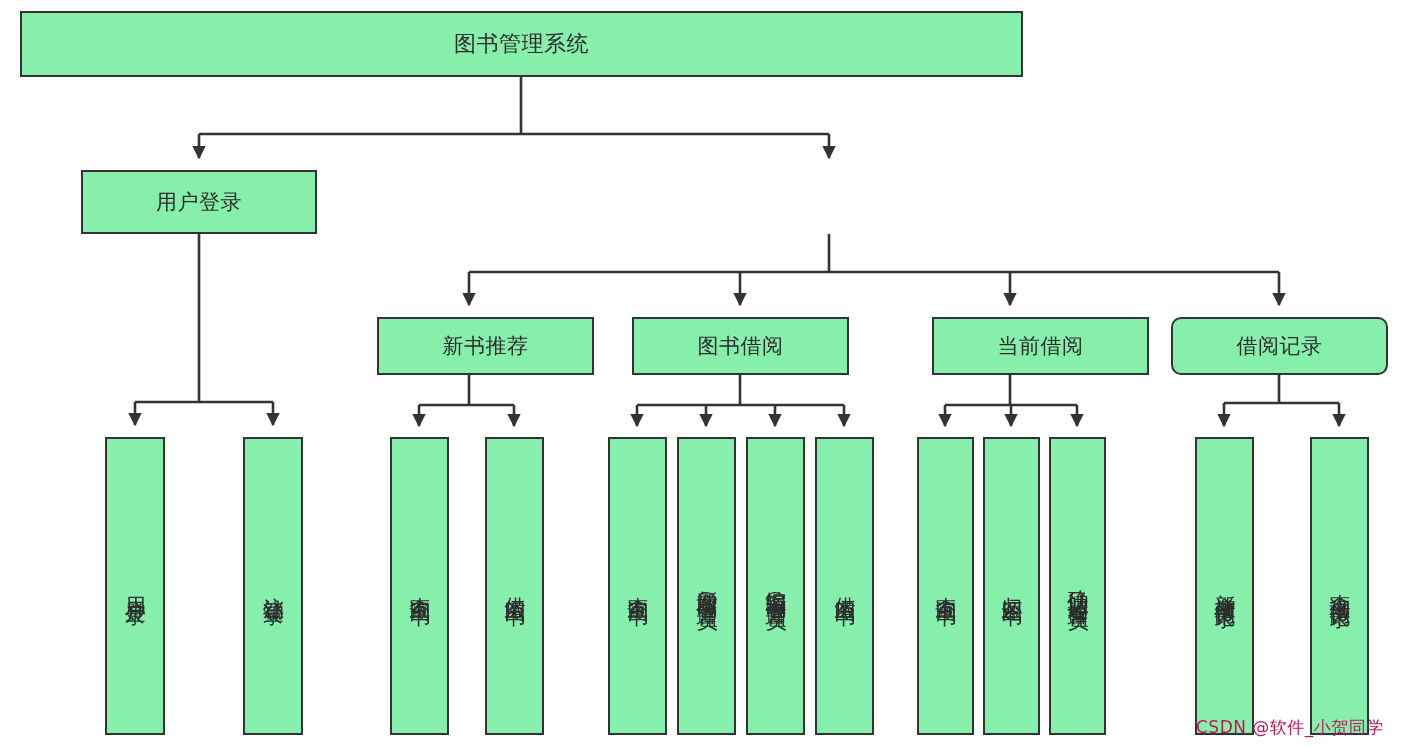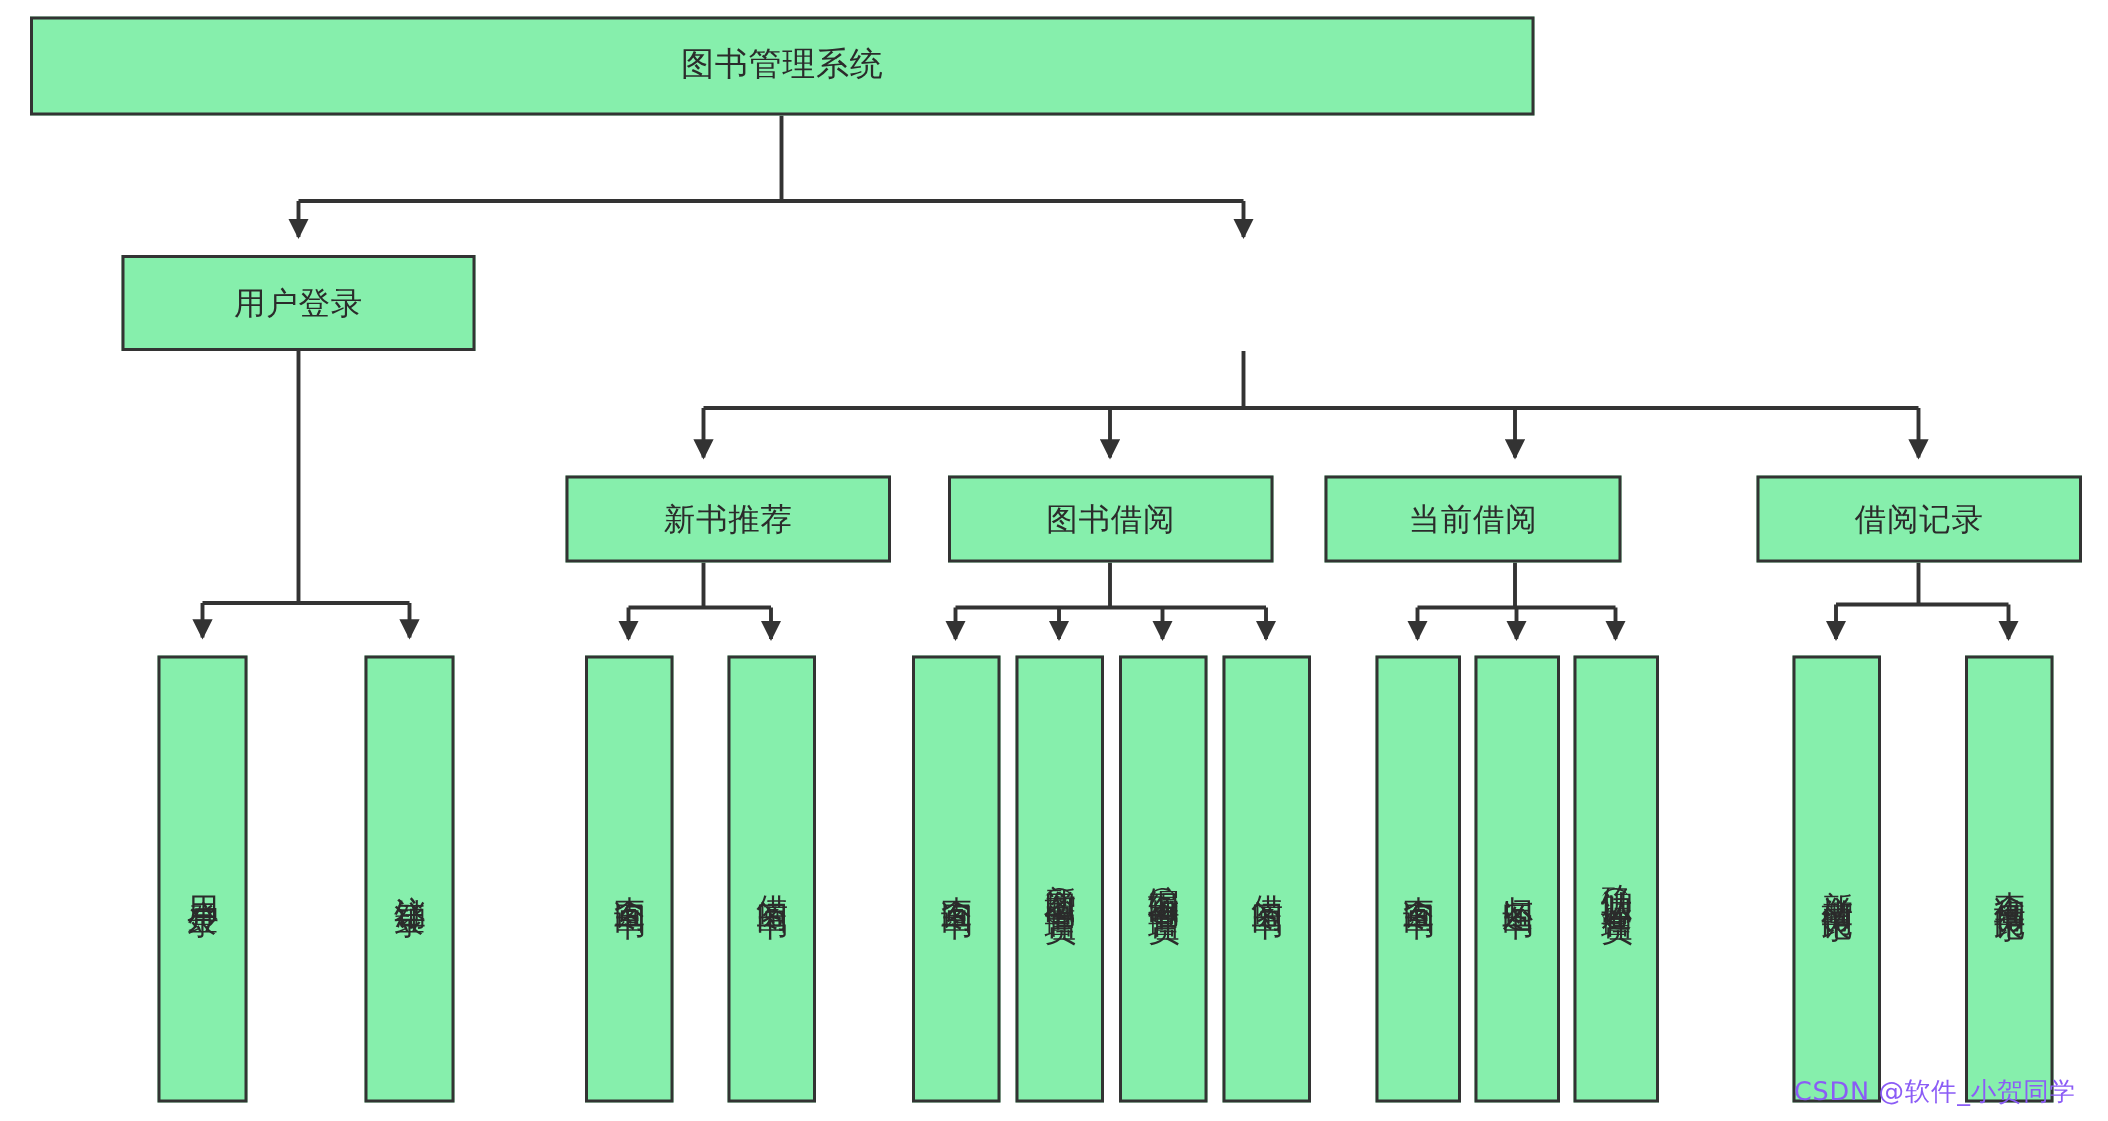--- a/index.html
+++ b/index.html
@@ -126,24 +126,24 @@
   <div class="node" id="n-l2-0" style="left: 81px; top: 170px; width: 236px; height: 64px;">
     <span class="label">用户登录</span>
   </div>
 
   <div class="node" id="n-l3-0" style="left: 361px; top: 317px; width: 217px; height: 58px; margin-left: 16px;">
     <span class="label">新书推荐</span>
   </div>
   <div class="node" id="n-l3-1" style="left: 632px; top: 317px; width: 217px; height: 58px;">
     <span class="label">图书借阅</span>
   </div>
-  <div class="node" id="n-l3-2" style="left: 883px; top: 317px; width: 198px; height: 58px;">
+  <div class="node" id="n-l3-2" style="left: 932px; top: 317px; width: 217px; height: 58px;">
     <span class="label">当前借阅</span>
   </div>
-  <div class="node" id="n-l3-3" style="left: 1171px; top: 317px; width: 217px; height: 58px;">
+  <div class="node" id="n-l3-3" style="left: 1171px; top: 317px; width: 217px; height: 58px; border-radius: 10px;">
     <span class="label">借阅记录</span>
   </div>
 
   <div class="node vertical" id="n-leaf-0" style="left: 105px; top: 437px; width: 60px; height: 298px;">
     <span class="label">用户登录</span>
   </div>
   <div class="node vertical" id="n-leaf-1" style="left: 243px; top: 437px; width: 60px; height: 298px;">
     <span class="label">注销登录</span>
   </div>
   <div class="node vertical" id="n-leaf-2" style="left: 390px; top: 437px; width: 59px; height: 298px;">
@@ -173,15 +173,15 @@
   <div class="node vertical" id="n-leaf-10" style="left: 1049px; top: 437px; width: 57px; height: 298px;">
     <span class="label">确认归还（管理员）</span>
   </div>
   <div class="node vertical" id="n-leaf-11" style="left: 1195px; top: 437px; width: 59px; height: 298px;">
     <span class="label">新增借阅记录</span>
   </div>
   <div class="node vertical" id="n-leaf-12" style="left: 1310px; top: 437px; width: 59px; height: 298px;">
     <span class="label">查询借阅记录</span>
   </div>
 
-  <div class="watermark" id="wm" style="left: 1196px; top: 716px; color: #8b5cf6; text-align: right;">CSDN @软件_小贺同学</div>
+  <div class="watermark" id="wm" style="left: 1196px; top: 716px; color: #be185d; text-align: right;">CSDN @软件_小贺同学</div>
 
 </div>
 
 </body></html>

